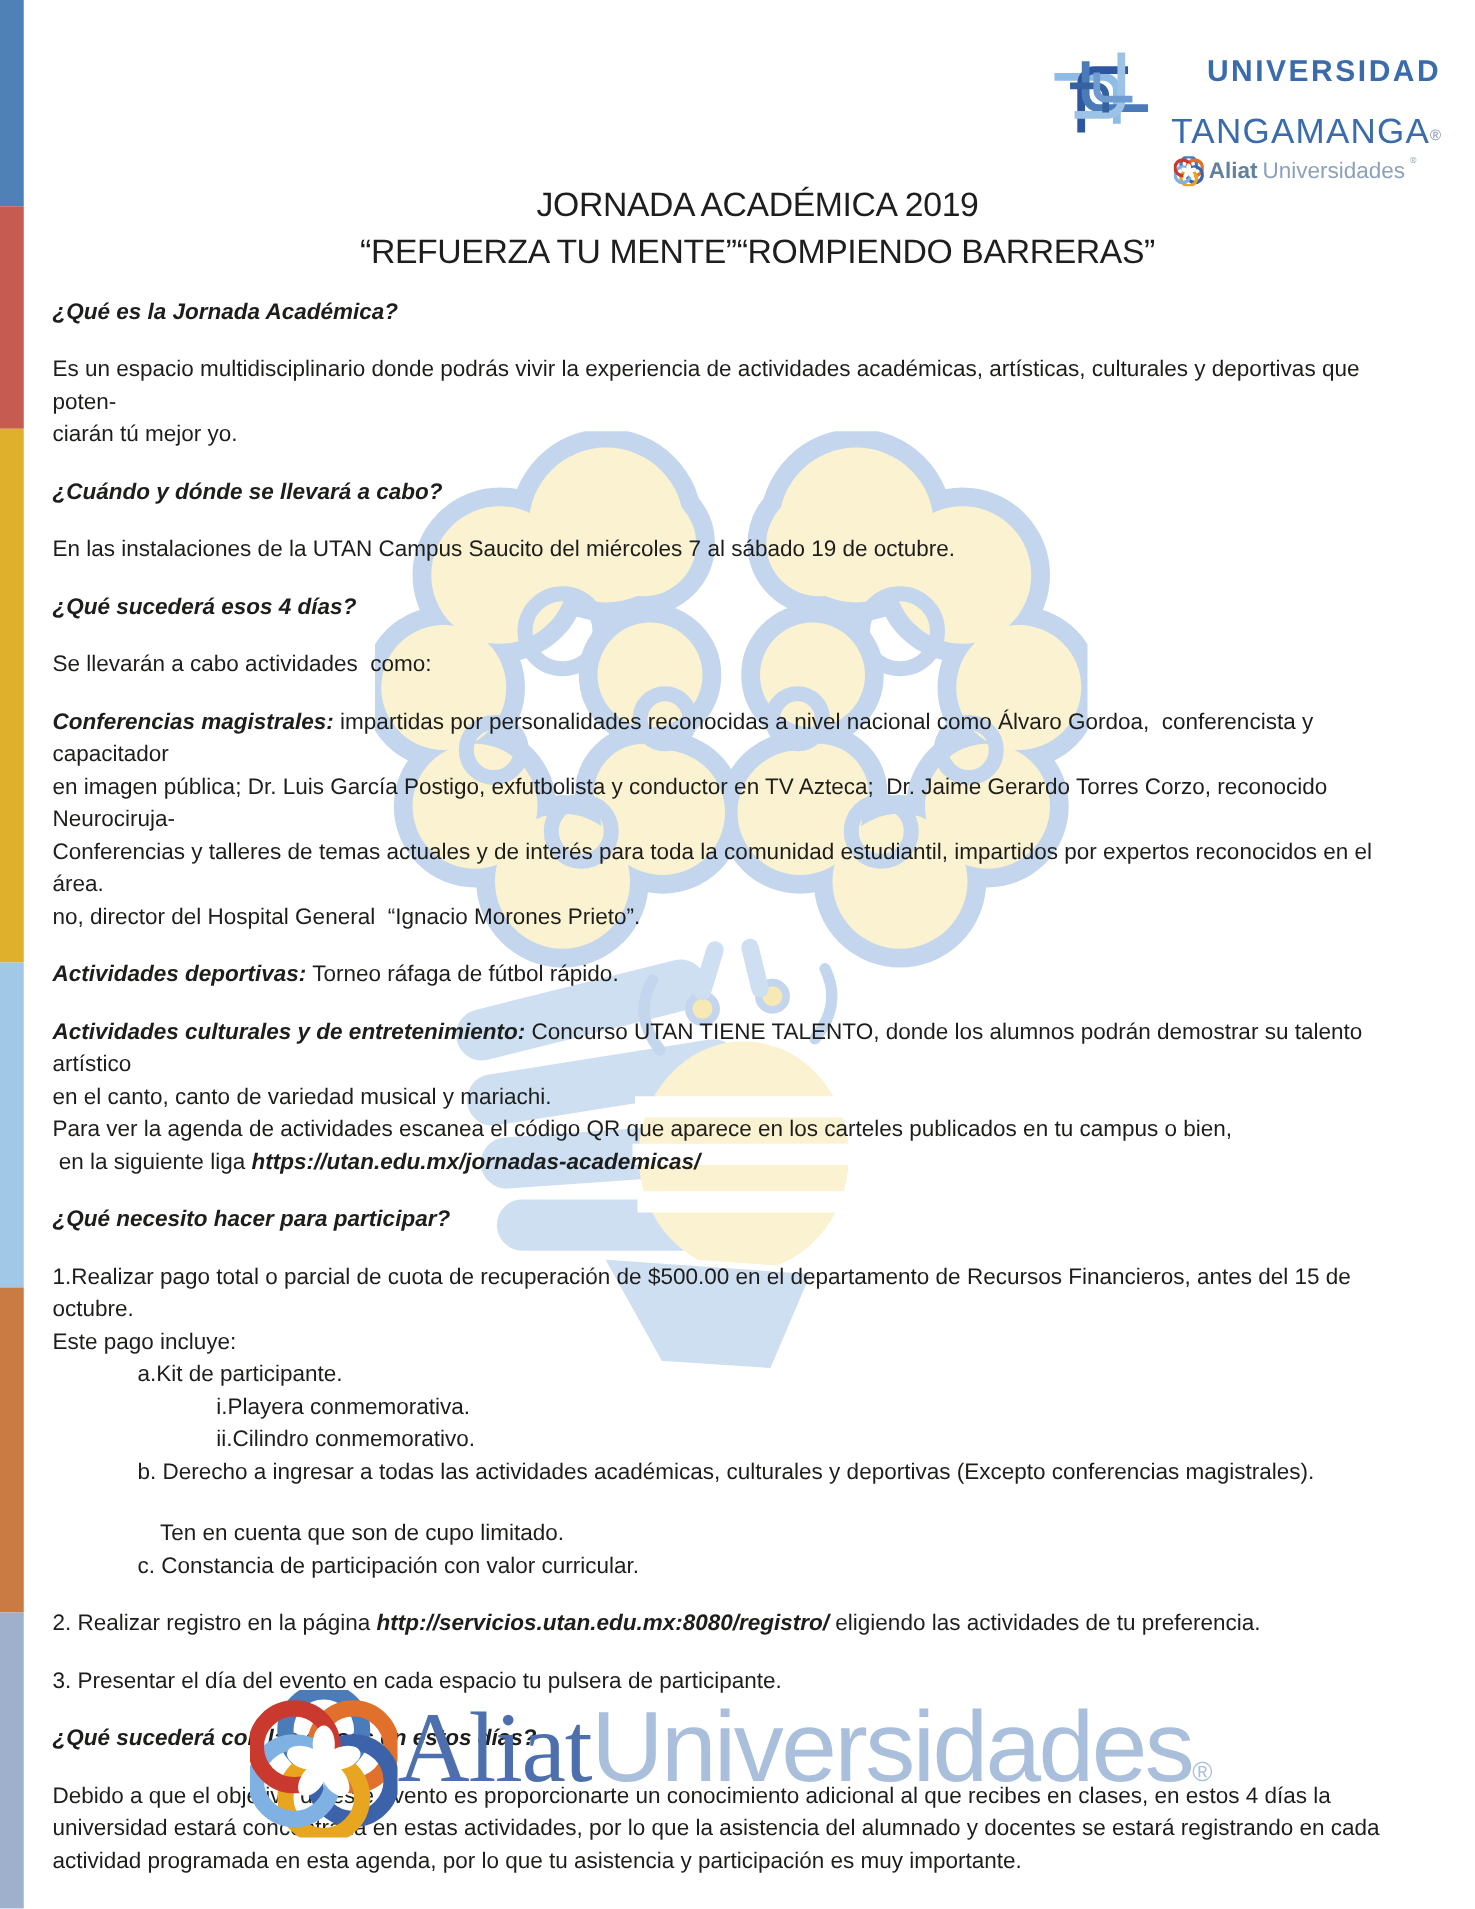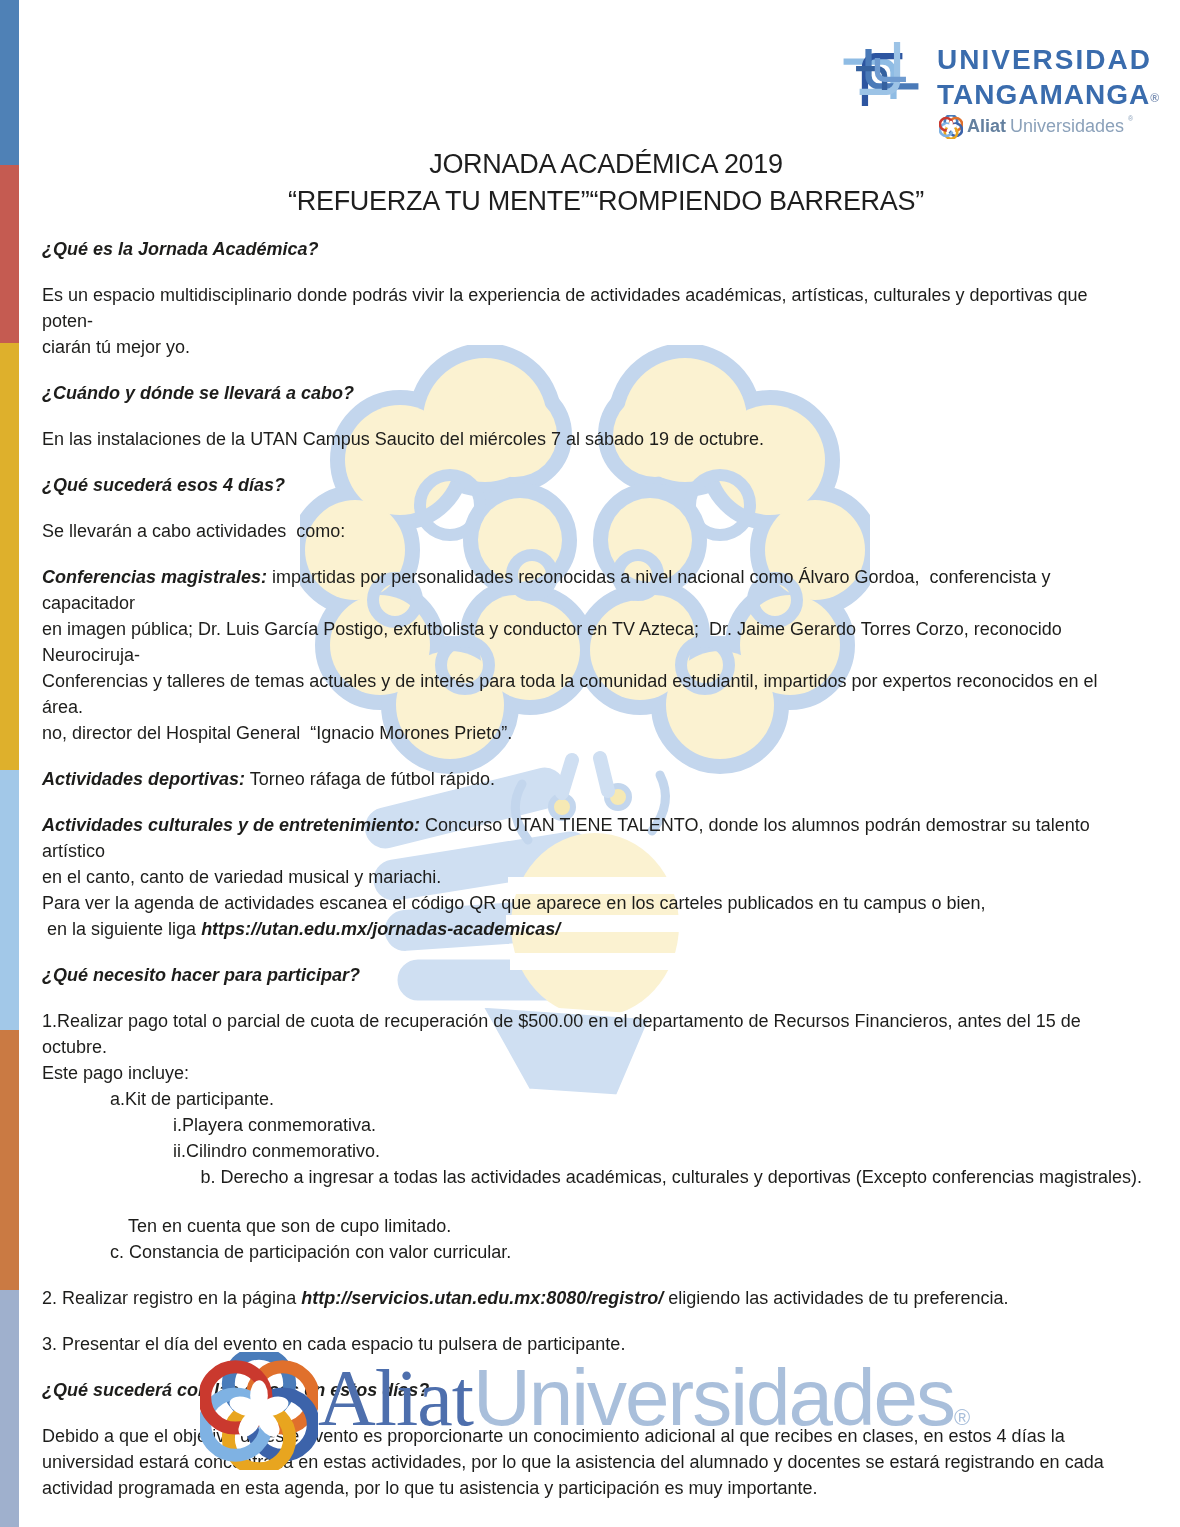--- a/index.html
+++ b/index.html
@@ -6,22 +6,22 @@
   .page{position:relative;width:1180px;height:1527px;background:#ffffff;overflow:hidden;
         font-family:"Liberation Sans",sans-serif;color:#1d1d1b;}
   
   .edge{position:absolute;left:0;top:0;width:19px;height:100%;display:flex;flex-direction:column;}
   .stripe{width:19px;}
   
   .watermark{position:absolute;left:300px;top:345px;width:570px;height:755px;pointer-events:none;}
   
   .header-logo{position:absolute;top:33px;left:835px;display:flex;gap:10px;align-items:flex-start;}
   .hl-text{display:flex;flex-direction:column;line-height:1.05;padding-top:12px;}
-  .u1{font-size:28px;font-weight:bold;color:#3a6cad;letter-spacing:2px;}
-  .u2{font-size:28px;font-weight:bold;color:#3a6cad;letter-spacing:1px;margin-top:6px;}
+  .u1{font-size:24px;font-weight:bold;color:#3a6cad;letter-spacing:2px;text-align:right;}
+  .u2{font-size:28px;font-weight:normal;color:#3a6cad;letter-spacing:1px;margin-top:20px;}
   .u2 .reg{font-size:12px;vertical-align:2px;letter-spacing:0;color:#7d92b5;}
   .aliat-small{display:flex;align-items:center;gap:4px;margin-top:5px;margin-left:2px;
                font-size:18px;}
   .aliat-small .ab{font-weight:bold;color:#64809f;}
   .aliat-small .al{color:#8ba1ba;}
   .aliat-small .tm{font-size:7px;color:#8ba1ba;vertical-align:top;align-self:flex-start;}
   
   .title{position:absolute;top:146px;left:16px;width:1180px;text-align:center;color:#1e1e1e;
          font-size:27px;line-height:37px;letter-spacing:-0.3px;z-index:2;}
   
@@ -205,21 +205,21 @@
         <div class="line"><span>Para ver la agenda de actividades escanea el código QR que aparece en los carteles publicados en tu campus o bien,</span></div>
         <div class="line"><span> en la siguiente liga </span><span class="bi">https://utan.edu.mx/jornadas-academicas/</span></div>
       </div>
       <div class="heading">¿Qué necesito hacer para participar?</div>
       <div class="para">
         <div class="line"><span>1.Realizar pago total o parcial de cuota de recuperación de $500.00 en el departamento de Recursos Financieros, antes del 15 de octubre.</span></div>
         <div class="line"><span>Este pago incluye:</span></div>
         <div class="line" style="padding-left: 68px;"><span>a.Kit de participante.</span></div>
         <div class="line" style="padding-left: 131px;"><span>i.Playera conmemorativa.</span></div>
         <div class="line" style="padding-left: 131px;"><span>ii.Cilindro conmemorativo.</span></div>
-        <div class="line" style="padding-left: 68px; text-align: right;"><span>b. Derecho a ingresar a todas las actividades académicas, culturales y deportivas (Excepto conferencias magistrales).</span></div>
+        <div class="line" style="padding-left: 68px;"><span>b. Derecho a ingresar a todas las actividades académicas, culturales y deportivas (Excepto conferencias magistrales).</span></div>
         <div class="line" style="padding-left: 86px; margin-top: 23px;"><span>Ten en cuenta que son de cupo limitado.</span></div>
         <div class="line" style="padding-left: 68px;"><span>c. Constancia de participación con valor curricular.</span></div>
       </div>
       <div class="para">
         <div class="line"><span>2. Realizar registro en la página </span><span class="bi">http://servicios.utan.edu.mx:8080/registro/</span><span> eligiendo las actividades de tu preferencia.</span></div>
       </div>
       <div class="para">
         <div class="line"><span>3. Presentar el día del evento en cada espacio tu pulsera de participante.</span></div>
       </div>
       <div class="heading">¿Qué sucederá con las clases en estos días?</div>

